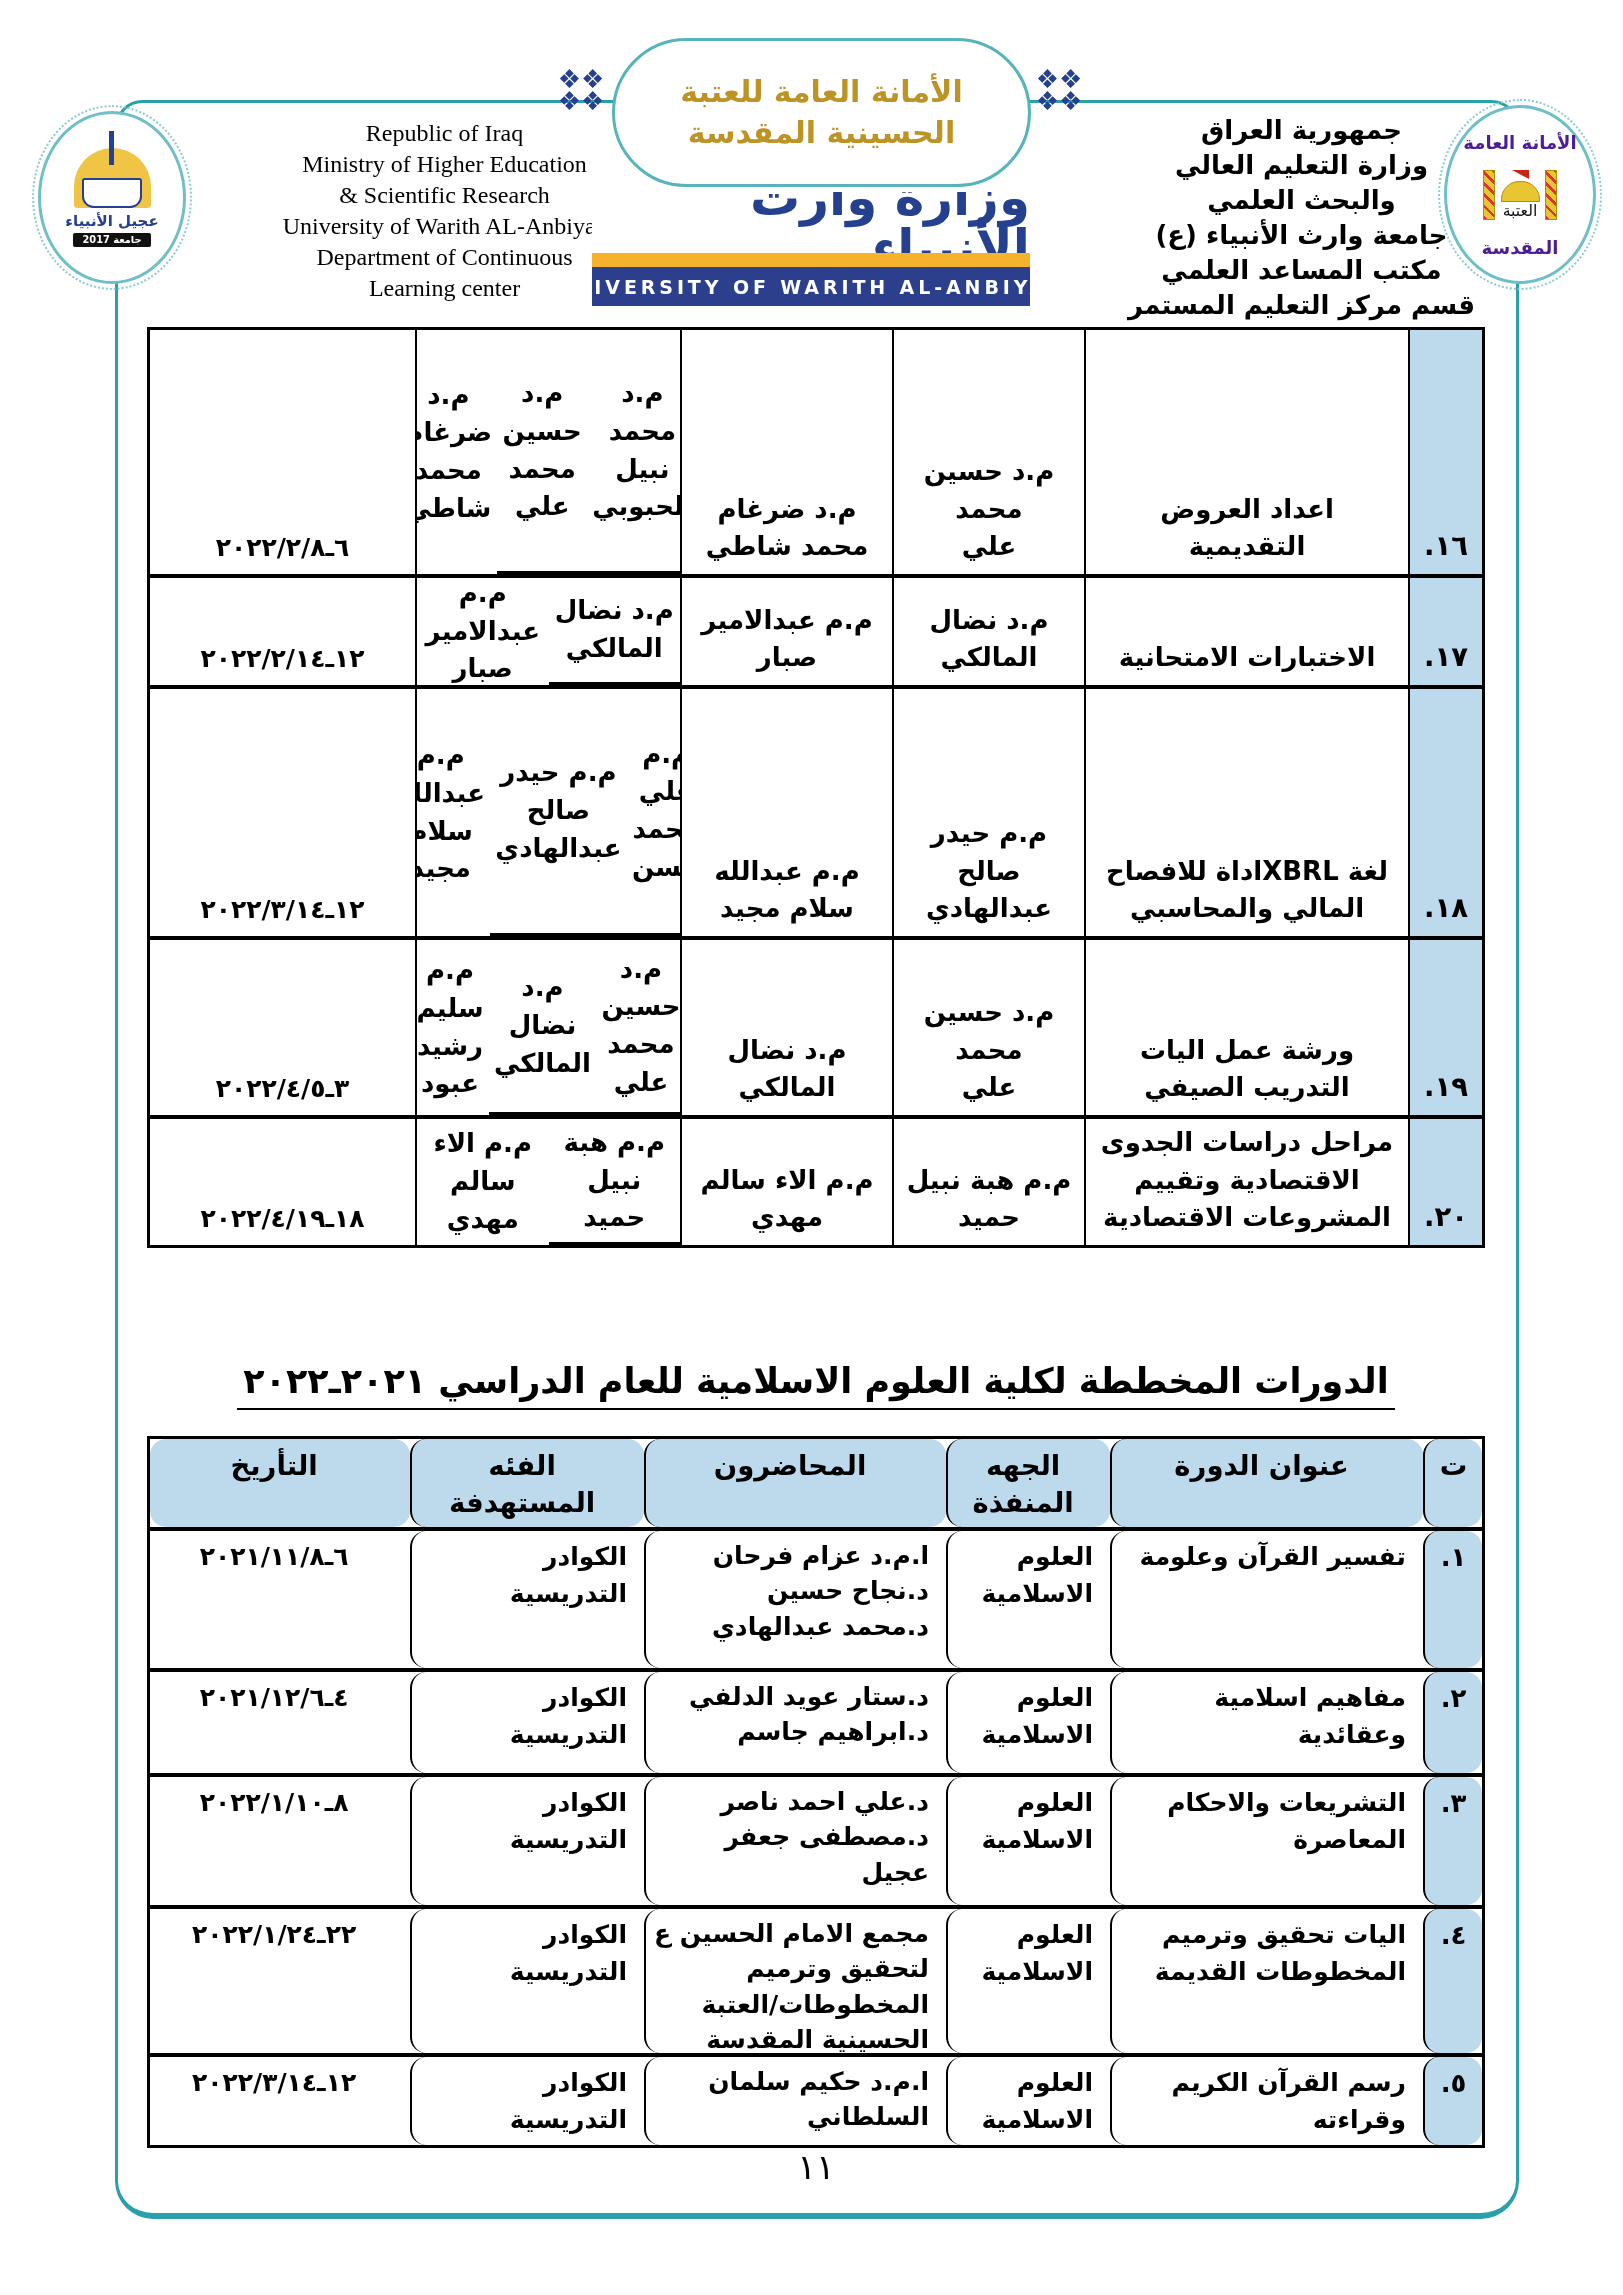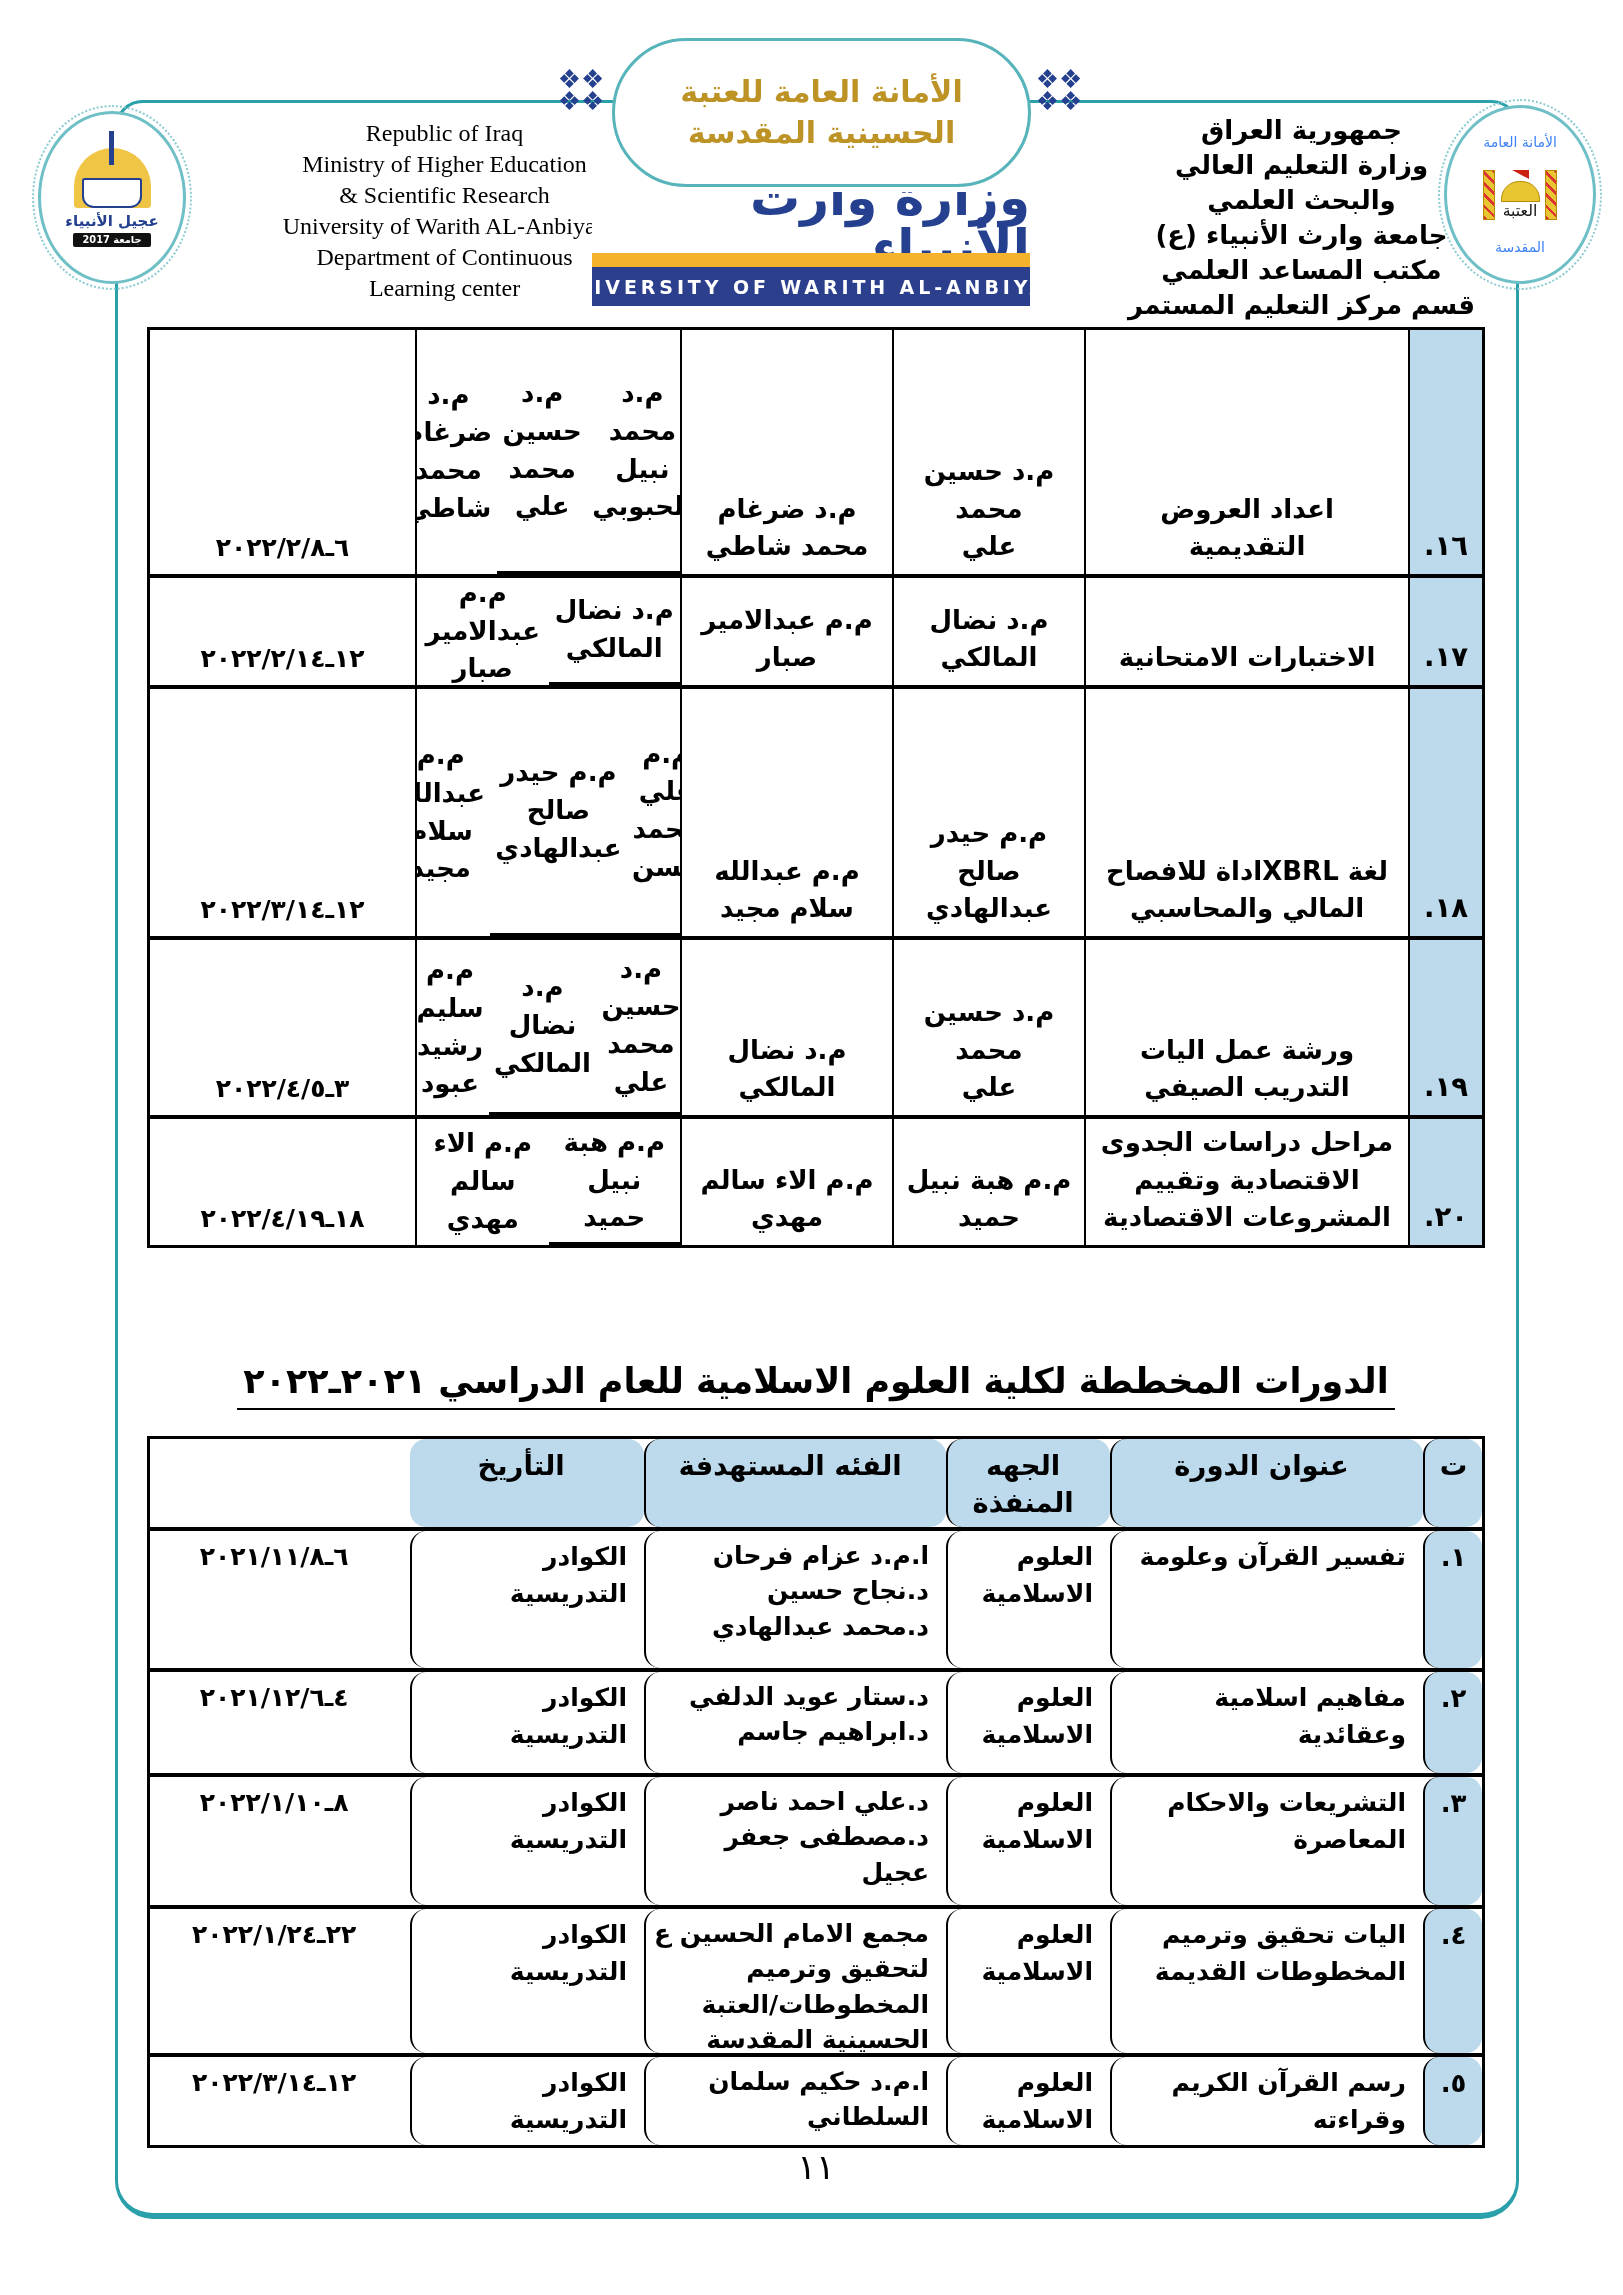--- a/index.html
+++ b/index.html
@@ -28,21 +28,21 @@
   .arch .book{width:56px;height:26px;background:#fff;border:2px solid #24408E;border-radius:2.6px 2.6px 11.8px 11.8px;}
   .logo-small-ar{color:#24408E;font-weight:bold;font-size:15px;margin-top:3.9px;direction:rtl;}
   .logo-band{background:#111;color:#fff;font-size:9.8px;font-weight:bold;padding:1.3px 9.2px;margin-top:2.6px;border-radius:2px;direction:rtl;}
   .shrine{display:flex;align-items:flex-end;gap:5.2px;}
   .minaret{width:10.5px;height:48px;background:#E8C631;border:1.3px solid #B98A00;
            background-image:repeating-linear-gradient(45deg,#D33 0 2.6px,#E8C631 2.6px 7.9px);}
   .dome-stack{display:flex;flex-direction:column;align-items:center;}
   .flag{width:0;height:0;border-top:9.2px solid #C21; border-left:17px solid transparent;margin-bottom:1.3px;}
   .dome{width:37px;height:19.6px;background:#E8C631;border:1.3px solid #B98A00;border-radius:18.3px 18.3px 0 0;}
   .shrine-word{font-size:15.7px;font-weight:normal;color:#111;direction:rtl;line-height:1.1;}
-  .logo-arc-text{color:#3b82f6;font-weight:normal;font-size:14px;direction:rtl;}
+  .logo-arc-text{color:#4c1d95;font-weight:bold;font-size:18px;direction:rtl;}
   .en-block{position:absolute;left:196px;top:118px;width:497px;z-index:3;text-align:center;
             font-family:"Liberation Serif",serif;font-size:24px;line-height:31px;color:#000;}
   .ar-block{position:absolute;left:1125px;top:113px;width:353px;z-index:3;text-align:center;direction:rtl;
             font-weight:bold;font-size:26px;line-height:35px;color:#000;}
   .banner{position:absolute;left:592px;top:192px;width:438px;z-index:3;background:#fff;}
   .banner-calli{height:61px;overflow:hidden;display:flex;align-items:center;justify-content:center;
                 color:#24408E;font-weight:bold;font-size:50px;direction:rtl;line-height:1;}
   .banner-band{height:14.4px;background:#F5B32D;}
   .banner-bar{height:39px;background:#2B3F8C;display:flex;align-items:center;justify-content:center;}
   .banner-caption{color:#fff;font-weight:bold;font-size:19px;letter-spacing:3.9px;white-space:nowrap;}
@@ -239,20 +239,21 @@
     <span>الدورات المخططة لكلية العلوم الاسلامية للعام الدراسي ٢٠٢١ـ٢٠٢٢</span>
   </div>
 
   <div class="tbl t2">
 
     <div class="trow hrow h2r">
       <div class="cell no-cell">ت</div>
       <div class="cell">عنوان الدورة</div>
       <div class="cell">الجهه
 المنفذة</div>
+      <div class="cell">المحاضرون</div>
       <div class="cell">الفئه المستهدفة</div>
       <div class="cell date-cell">التأريخ</div>
     </div>
 
     <div class="trow r21">
       <div class="cell no-cell">١.</div>
       <div class="cell">تفسير القرآن وعلومة</div>
       <div class="cell">العلوم
 الاسلامية</div>
       <div class="cell lect-cell">ا.م.د عزام فرحان

